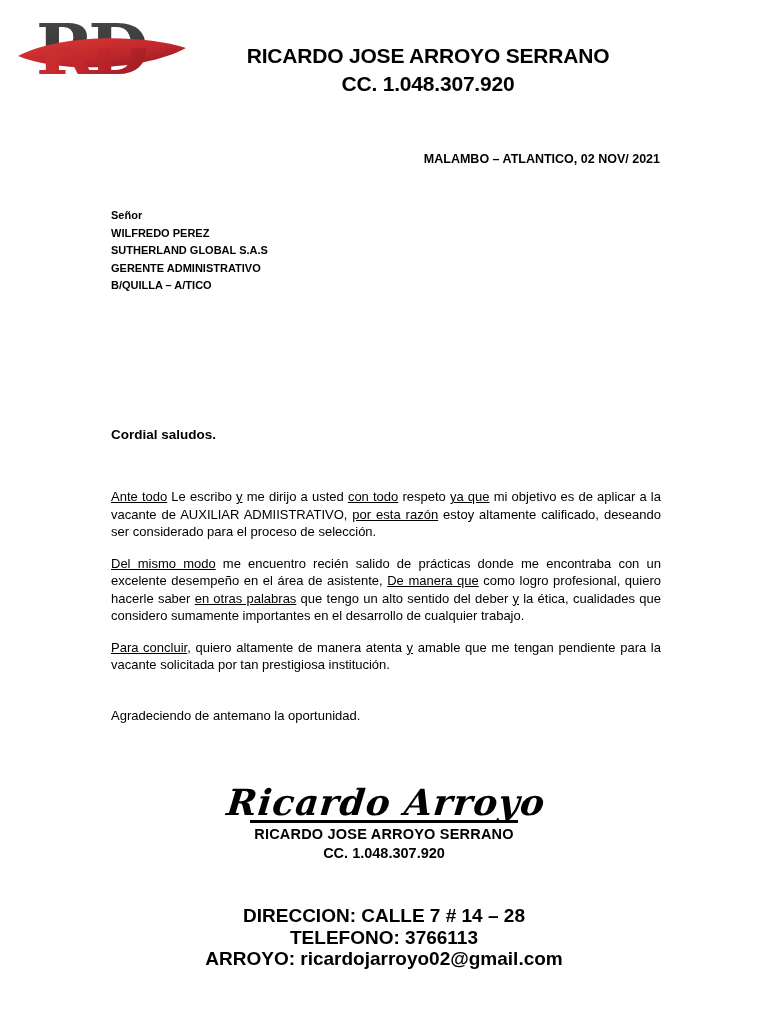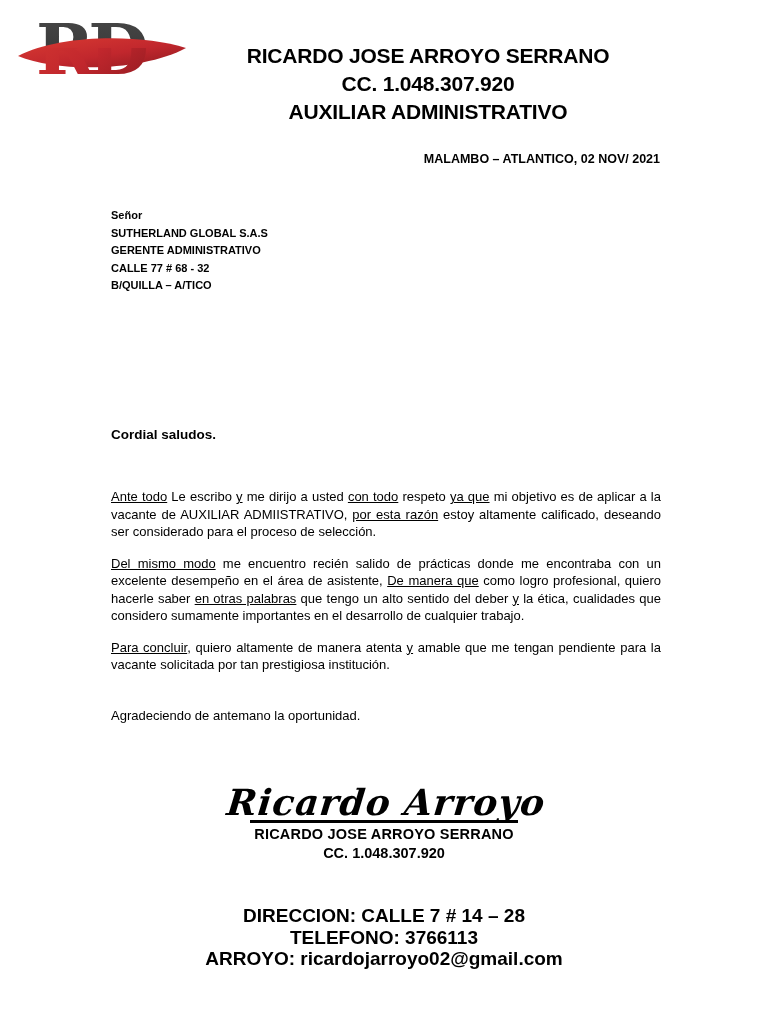--- a/index.html
+++ b/index.html
@@ -188,30 +188,29 @@
 
       <g clip-path="url(#clipBot)">
         <text x="22" y="66" font-family="DejaVu Serif, serif" font-weight="bold" font-size="70" fill="url(#gred)" letter-spacing="-6">RD</text>
       </g>
     </svg>
   </div>
 
   <div class="letter-head">
     <div class="hl">RICARDO JOSE ARROYO SERRANO</div>
     <div class="hl">CC. 1.048.307.920</div>
-    <div class="hl">AUXILIAR ADMINISTRATIVO</div>
   </div>
 
   <div class="date-line">MALAMBO – ATLANTICO, 02 NOV/ 2021</div>
 
   <div class="recipient">
     <div>Señor</div>
+    <div>WILFREDO PEREZ</div>
     <div>SUTHERLAND GLOBAL S.A.S</div>
     <div>GERENTE ADMINISTRATIVO</div>
-    <div>CALLE 77 # 68 - 32</div>
     <div>B/QUILLA – A/TICO</div>
   </div>
 
   <div class="greeting">Cordial saludos.</div>
 
   <div class="body-copy">
     <p><span class="u">Ante todo</span><span> Le escribo </span><span class="u">y</span><span> me dirijo a usted </span><span class="u">con todo</span><span> respeto </span><span class="u">ya que</span><span> mi objetivo es de aplicar a la vacante de AUXILIAR ADMIISTRATIVO, </span><span class="u">por esta razón</span><span> estoy altamente calificado, deseando ser considerado para el proceso de selección.</span></p>
 
     <p><span class="u">Del mismo modo</span><span> me encuentro recién salido de prácticas donde me encontraba con un excelente desempeño en el área de asistente, </span><span class="u">De manera que</span><span> como logro profesional, quiero hacerle saber </span><span class="u">en otras palabras</span><span> que tengo un alto sentido del deber </span><span class="u">y</span><span> la ética, cualidades que considero sumamente importantes en el desarrollo de cualquier trabajo.</span></p>
 

